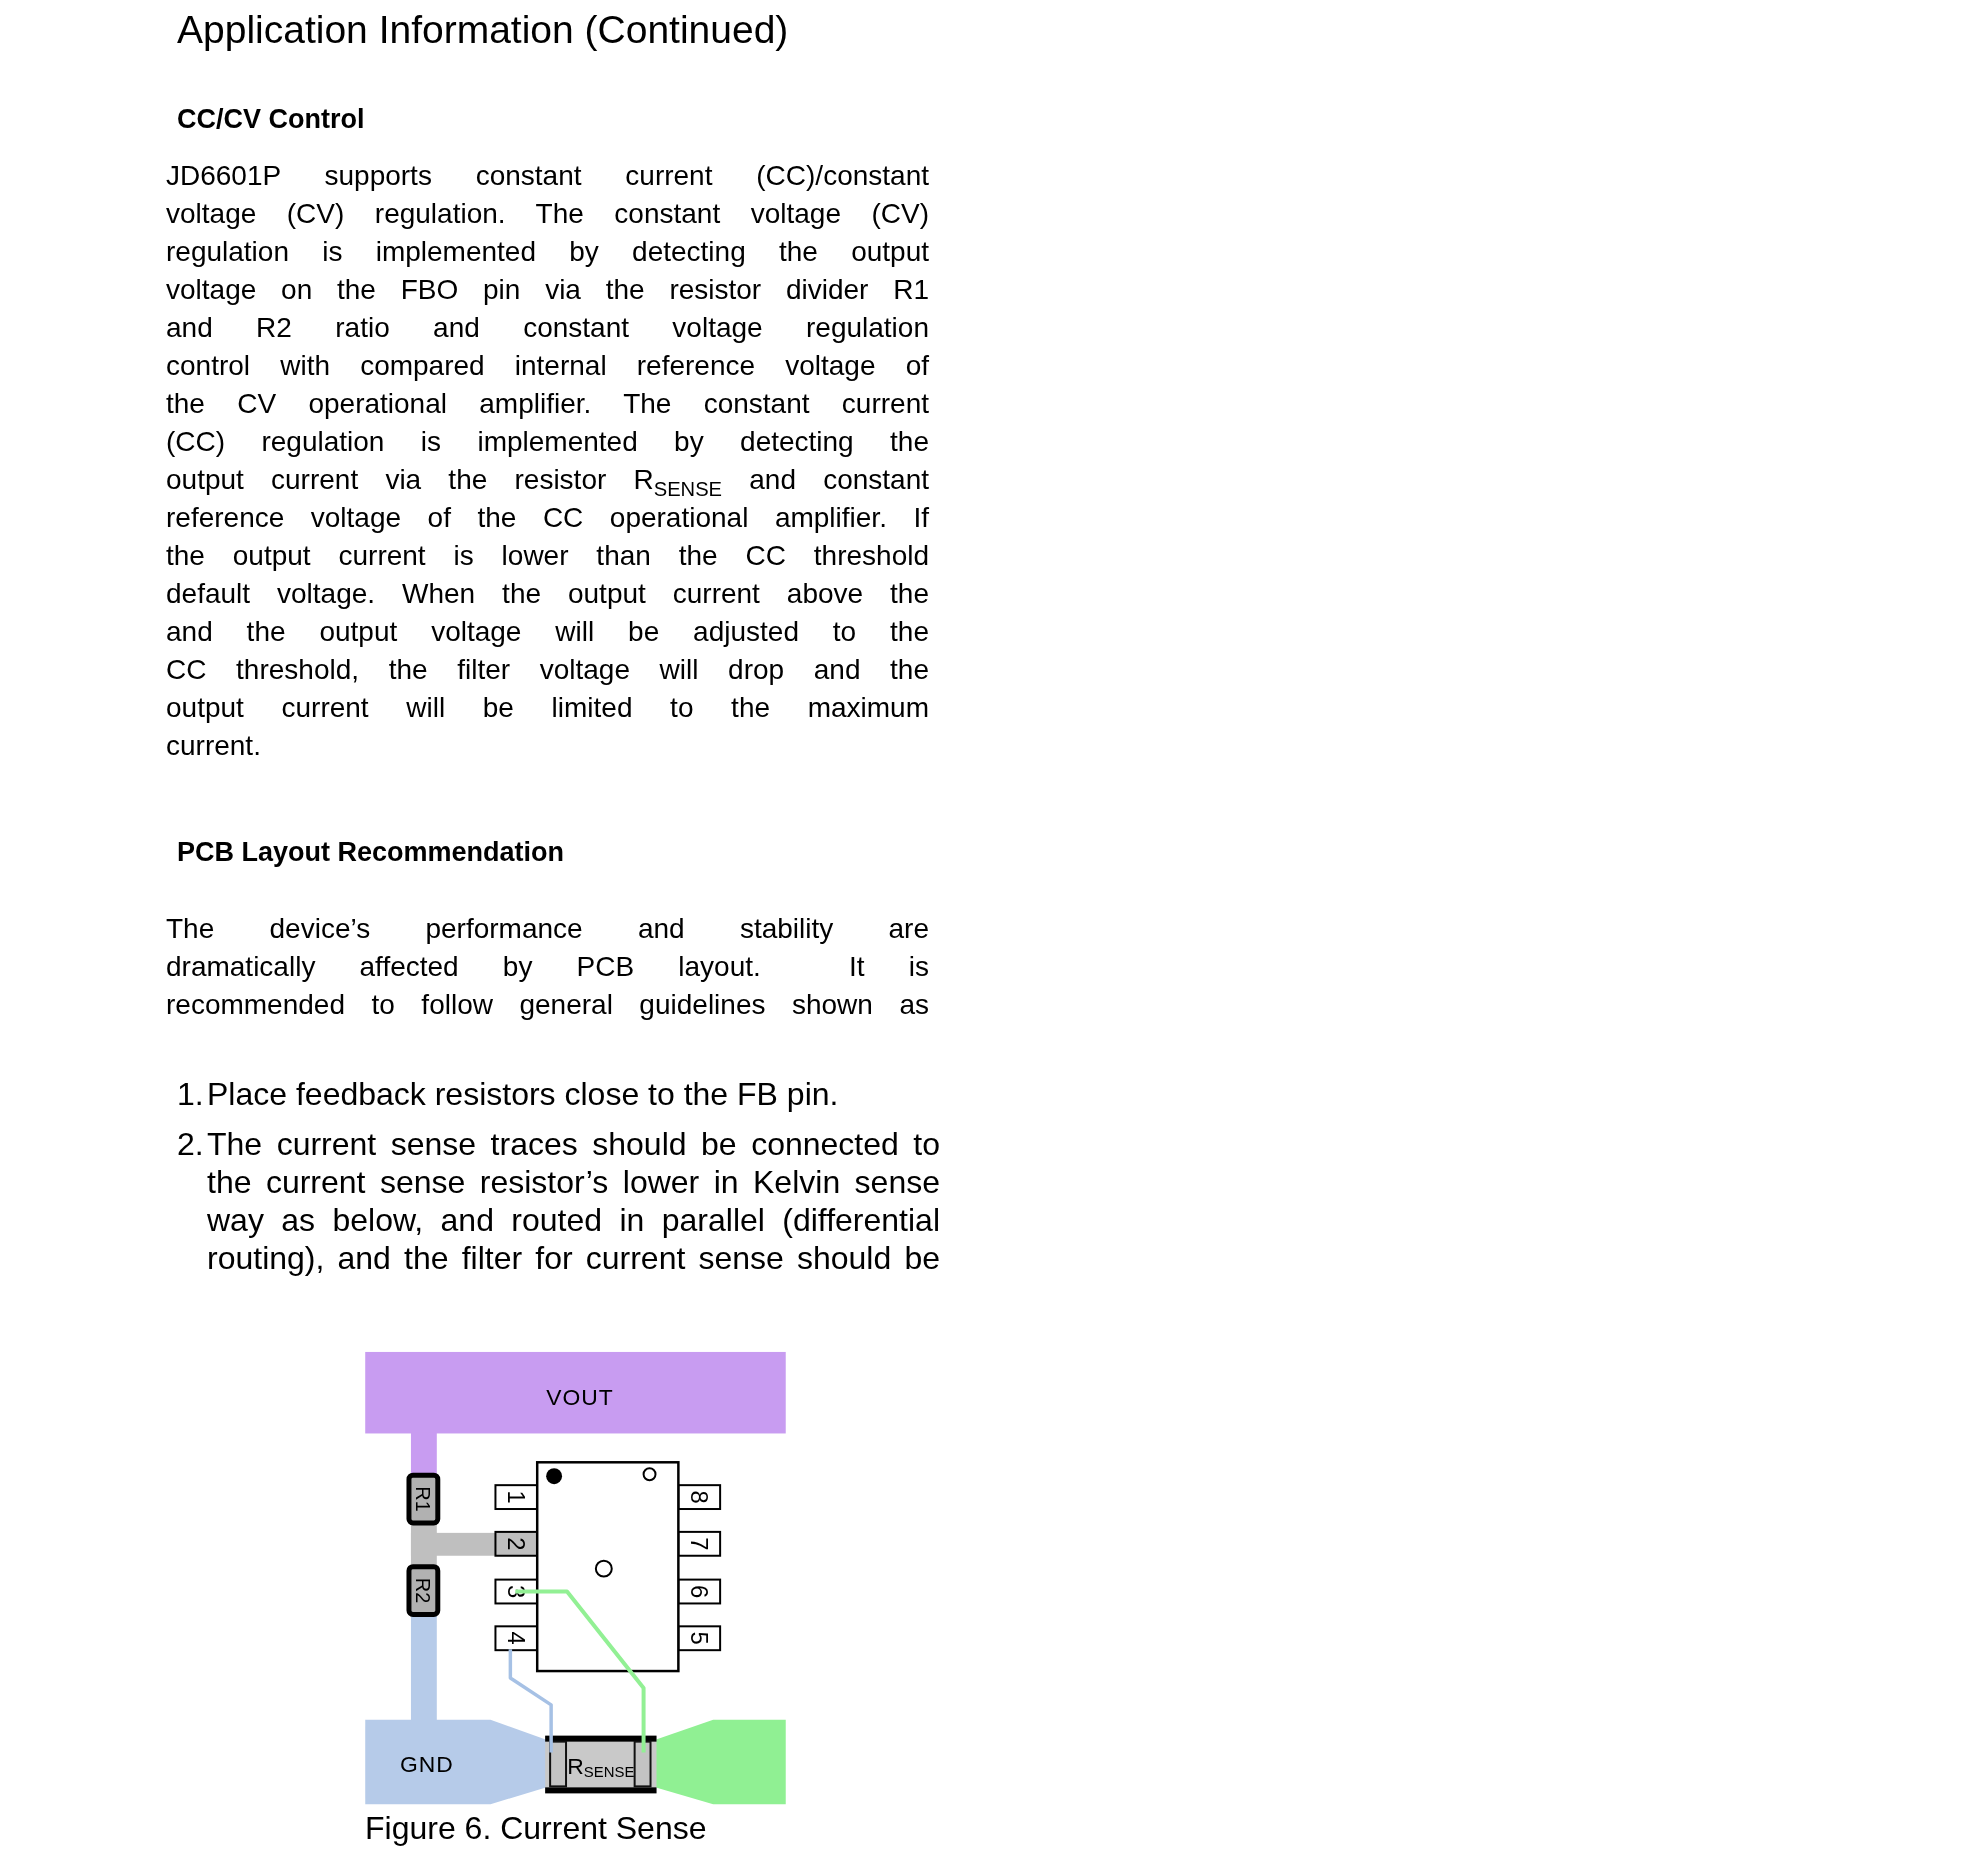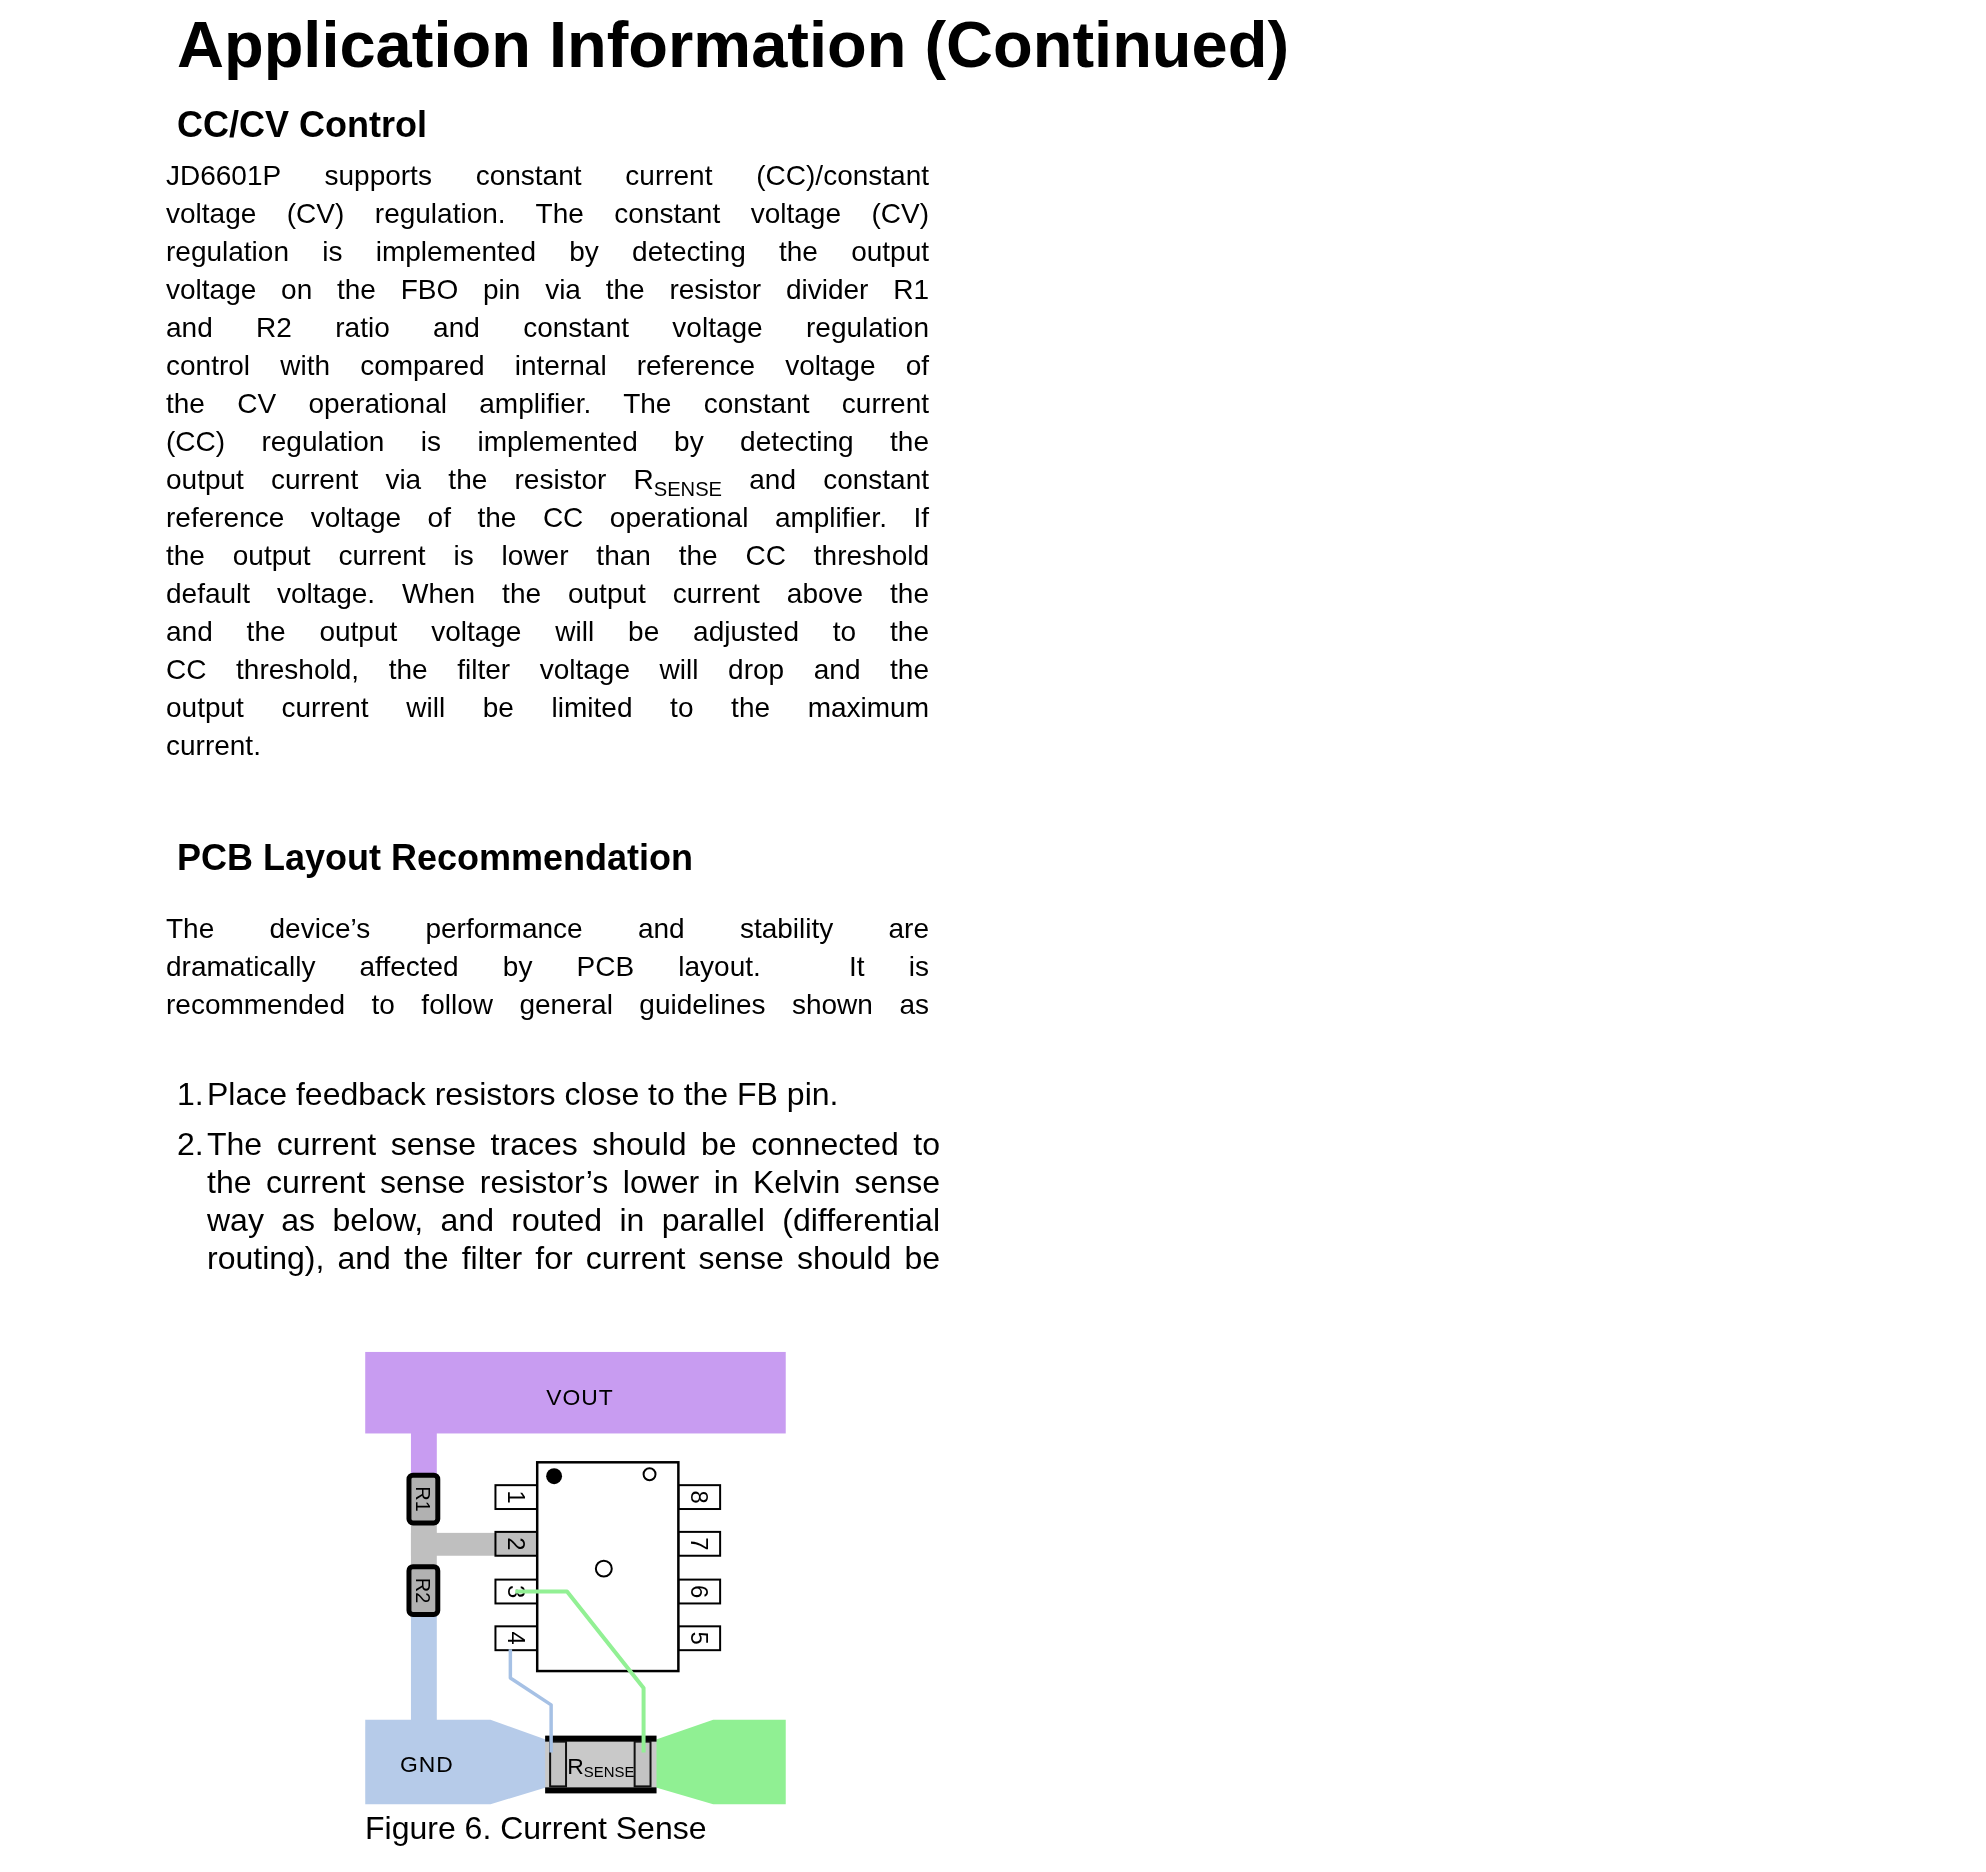--- a/index.html
+++ b/index.html
@@ -1,20 +1,20 @@
 <!DOCTYPE html>
 <html><head>
 <meta charset="utf-8">
 <style>
   html,body{margin:0;padding:0;background:#ffffff;}
   .page{position:relative;width:1986px;height:1873px;background:#ffffff;overflow:hidden;
         font-family:"Liberation Sans",sans-serif;color:#000;}
   .abs{position:absolute;}
-  .doc-title{left:177px;top:8px;font-size:65px;font-weight:700;line-height:1.15;white-space:nowrap;}
-  .h2{left:177px;font-size:36px;font-weight:700;line-height:1.2;white-space:nowrap;}
+  .doc-title{left:177px;top:8px;font-size:39px;font-weight:400;line-height:1.15;white-space:nowrap;}
+  .h2{left:177px;font-size:27px;font-weight:700;line-height:1.2;white-space:nowrap;}
   .h2a{top:103px;}
   .h2b{top:836px;}
   .body-block{left:166px;width:763px;font-size:28px;line-height:38px;}
   .p1{top:157px;}
   .p2{top:910px;}
   .jline{text-align:justify;text-align-last:justify;}
   .jline.lastline{text-align:left;text-align-last:left;}
   .jline sub{font-size:0.72em;line-height:0;}
   .list-item{left:177px;width:763px;font-size:32px;line-height:38px;}
   .li1{top:1075px;}

